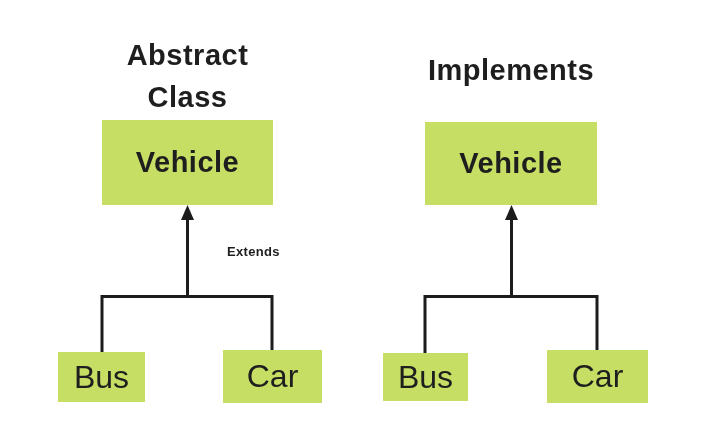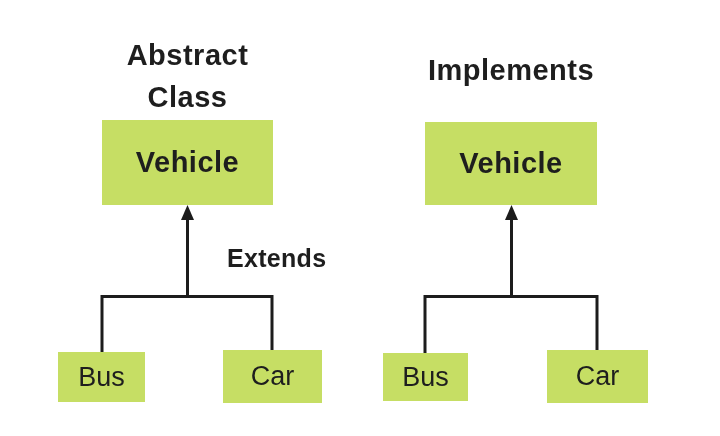--- a/index.html
+++ b/index.html
@@ -33,31 +33,31 @@
   .title-right { left: 405px; top: 49px; width: 212px; }
   .node {
     position: absolute;
     background: var(--node-fill);
     display: flex;
     align-items: center;
     justify-content: center;
     color: var(--text);
   }
   .node-parent { font-weight: bold; font-size: 29px; letter-spacing: 0.5px; text-align: right; }
-  .node-child  { font-weight: normal; font-size: 27px; }
+  .node-child  { font-weight: normal; font-size: 32px; }
   .vehicle-left  { left: 102px; top: 120px; width: 171px; height: 85px; }
   .vehicle-right { left: 425px; top: 122px; width: 172px; height: 83px; }
   .bus-left  { left: 58px;  top: 352px; width: 87px;  height: 50px; }
   .car-left  { left: 223px; top: 350px; width: 99px;  height: 53px; }
   .bus-right { left: 383px; top: 353px; width: 85px;  height: 48px; }
   .car-right { left: 547px; top: 350px; width: 101px; height: 53px; }
   .relation-label {
     position: absolute;
     font-weight: bold;
-    font-size: 25px;
+    font-size: 13px;
     color: var(--text);
     letter-spacing: 0.3px;
     text-align: center;
   }
   .label-extends    { left: 227px; top: 244px; }
   .label-implements { left: 532px; top: 245px; }
   .connector-svg {
     position: absolute;
     left: 0; top: 0;
     width: 720px; height: 436px;

